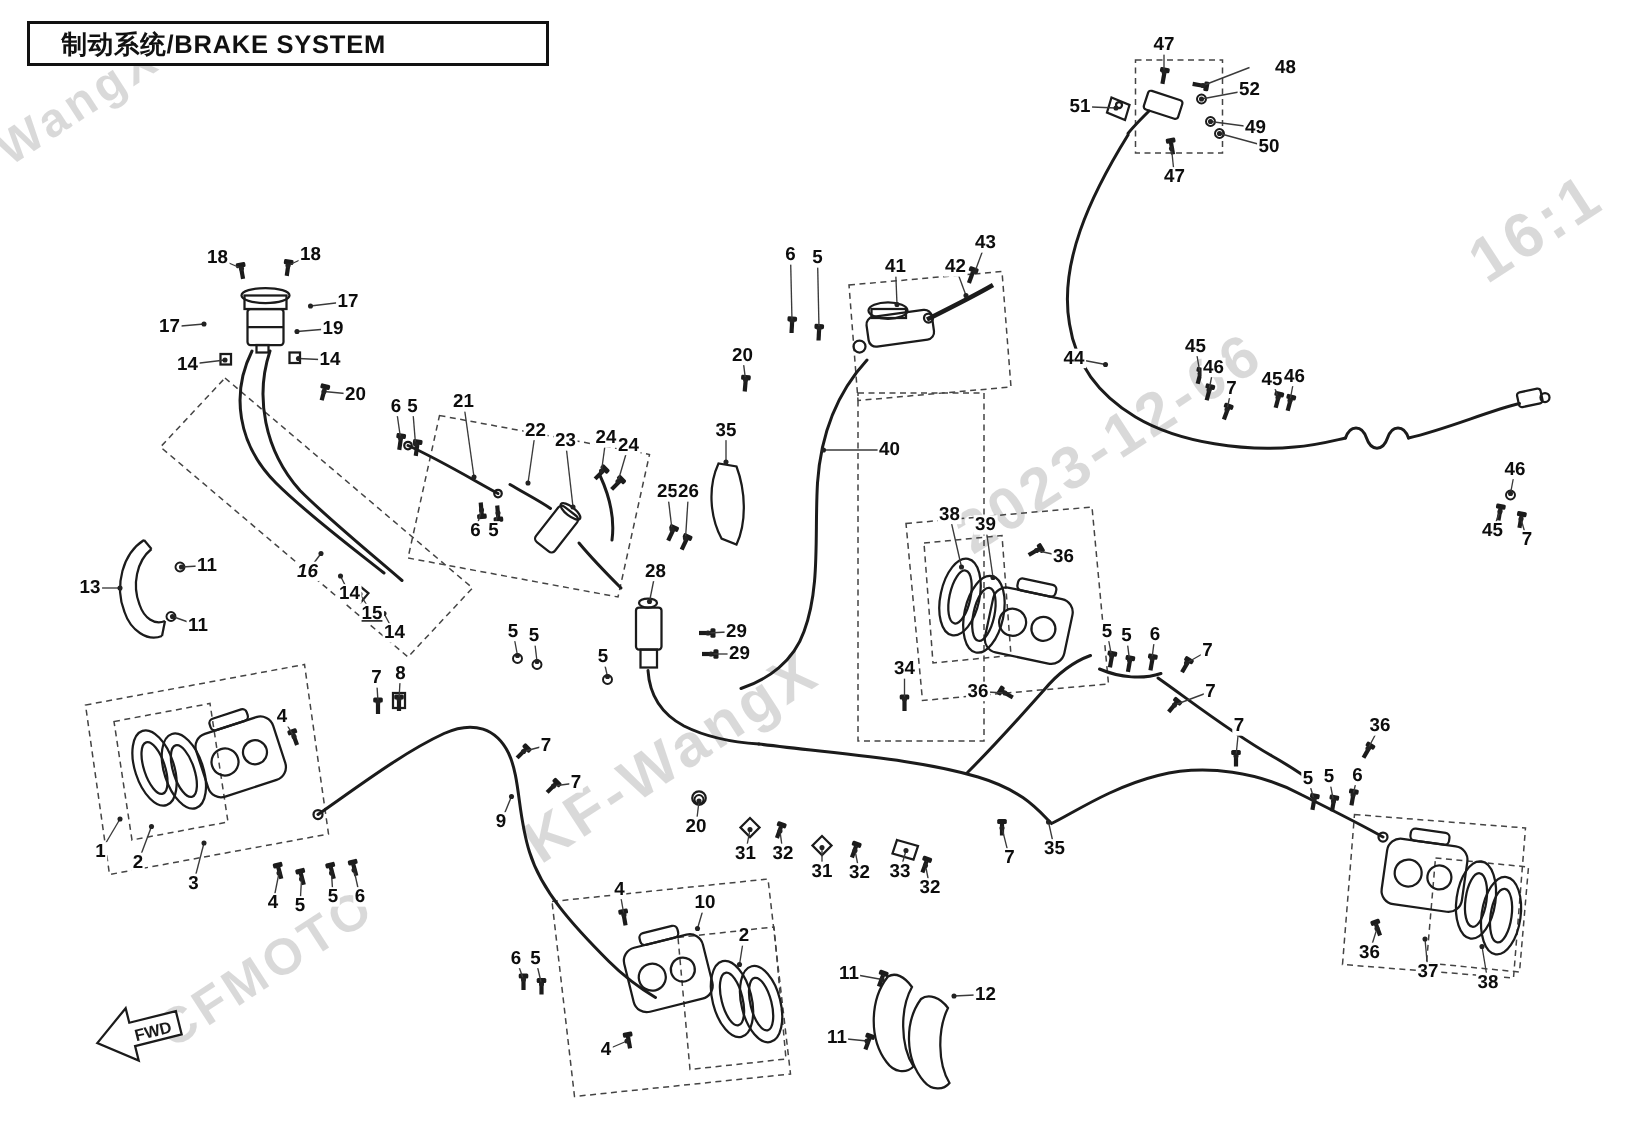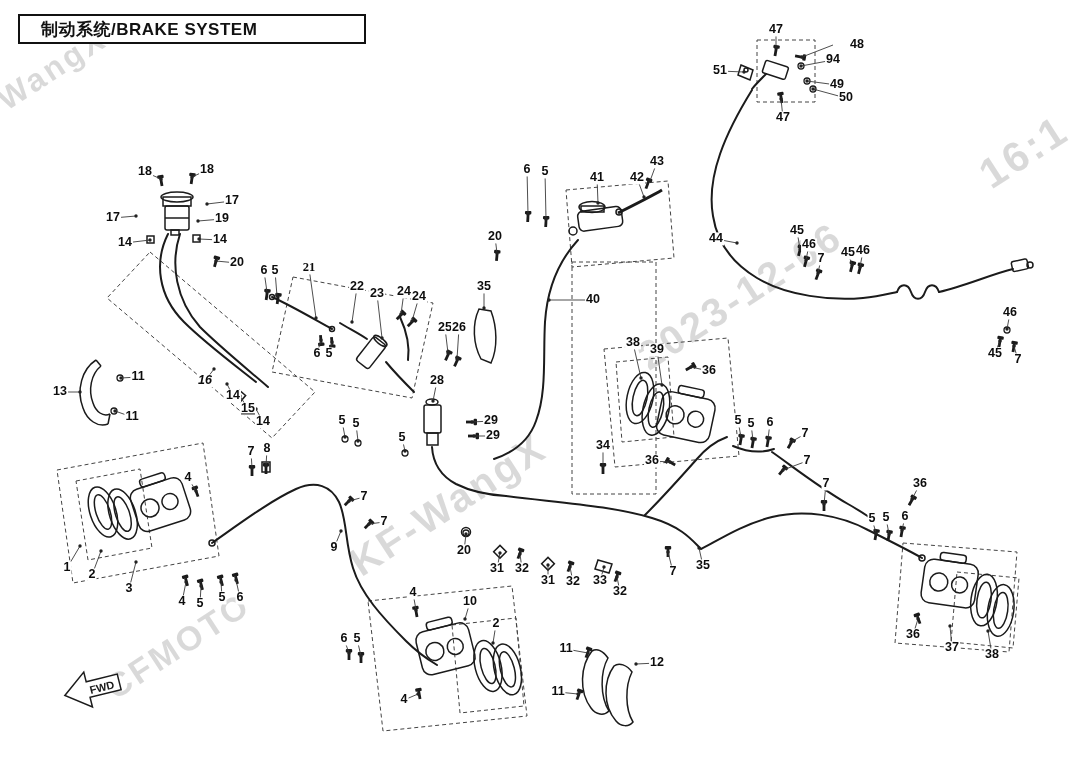--- a/index.html
+++ b/index.html
@@ -478,21 +478,21 @@
         <line x1="952" y1="648" x2="950" y2="626"></line>
         <circle cx="950" cy="626" r="1.7" class="dot"></circle>
         <line x1="992" y1="655" x2="988" y2="631"></line>
         <circle cx="988" cy="631" r="1.7" class="dot"></circle>
       </g>
   </svg>
 
   <div id="callout-layer" class="layer">
       <span class="callout" style="left: 776px; top: 30px;">47</span>
       <span class="callout" style="left: 833px; top: 45px; margin-left: 24px;">48</span>
-      <span class="callout" style="left: 833px; top: 60px;">94</span>
+      <span class="callout" style="left: 833px; top: 60px;">52</span>
       <span class="callout" style="left: 720px; top: 71px;">51</span>
       <span class="callout" style="left: 837px; top: 85px;">49</span>
       <span class="callout" style="left: 846px; top: 98px;">50</span>
       <span class="callout" style="left: 783px; top: 118px;">47</span>
       <span class="callout" style="left: 657px; top: 162px;">43</span>
       <span class="callout" style="left: 637px; top: 178px;">42</span>
       <span class="callout" style="left: 597px; top: 178px;">41</span>
       <span class="callout" style="left: 527px; top: 170px;">6</span>
       <span class="callout" style="left: 545px; top: 172px;">5</span>
       <span class="callout" style="left: 145px; top: 172px;">18</span>
@@ -505,21 +505,21 @@
       <span class="callout" style="left: 237px; top: 263px;">20</span>
       <span class="callout" style="left: 495px; top: 237px;">20</span>
       <span class="callout" style="left: 716px; top: 239px;">44</span>
       <span class="callout" style="left: 797px; top: 231px;">45</span>
       <span class="callout" style="left: 809px; top: 245px;">46</span>
       <span class="callout" style="left: 848px; top: 253px;">45</span>
       <span class="callout" style="left: 863px; top: 251px;">46</span>
       <span class="callout" style="left: 821px; top: 259px;">7</span>
       <span class="callout" style="left: 264px; top: 271px;">6</span>
       <span class="callout" style="left: 275px; top: 271px;">5</span>
-      <span class="callout" style="left: 309px; top: 268px; font-family: Liberation Serif, serif;">21</span>
+      <span class="callout" style="left: 309px; top: 268px;">21</span>
       <span class="callout" style="left: 357px; top: 287px;">22</span>
       <span class="callout" style="left: 377px; top: 294px;">23</span>
       <span class="callout" style="left: 404px; top: 292px;">24</span>
       <span class="callout" style="left: 419px; top: 297px;">24</span>
       <span class="callout" style="left: 484px; top: 287px;">35</span>
       <span class="callout" style="left: 593px; top: 300px;">40</span>
       <span class="callout" style="left: 445px; top: 328px;">25</span>
       <span class="callout" style="left: 459px; top: 328px;">26</span>
       <span class="callout" style="left: 1010px; top: 313px;">46</span>
       <span class="callout" style="left: 995px; top: 354px;">45</span>

